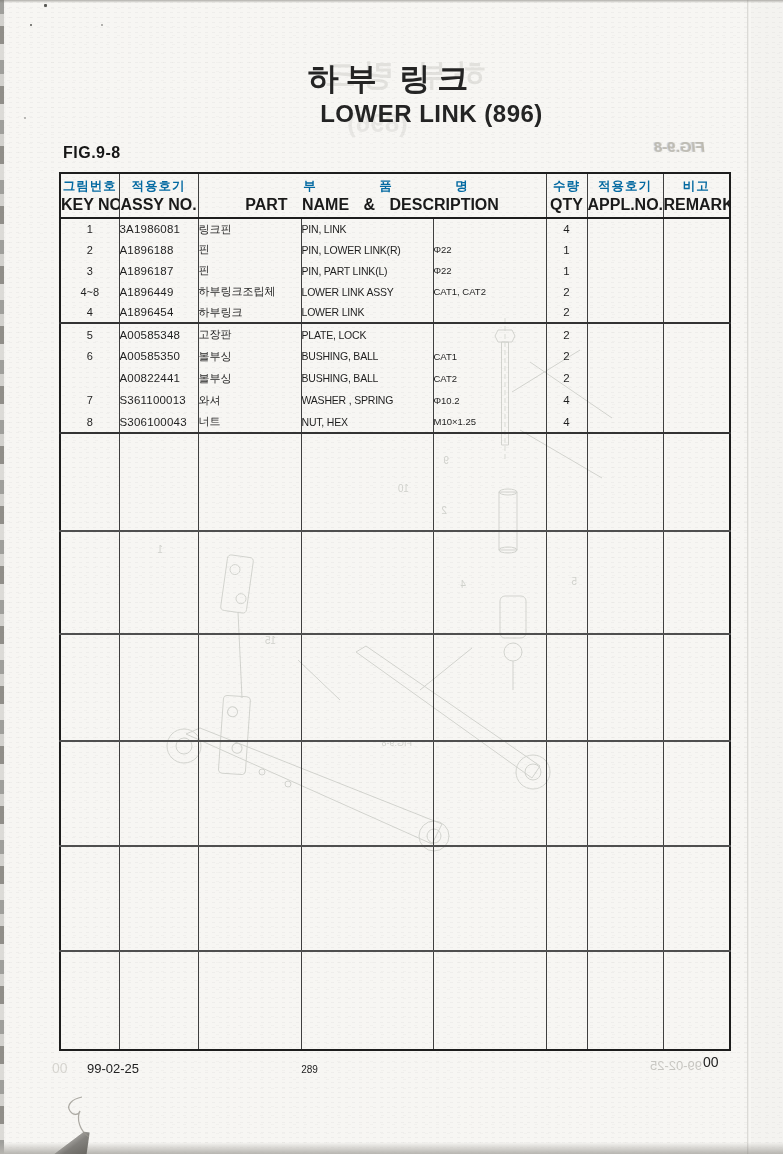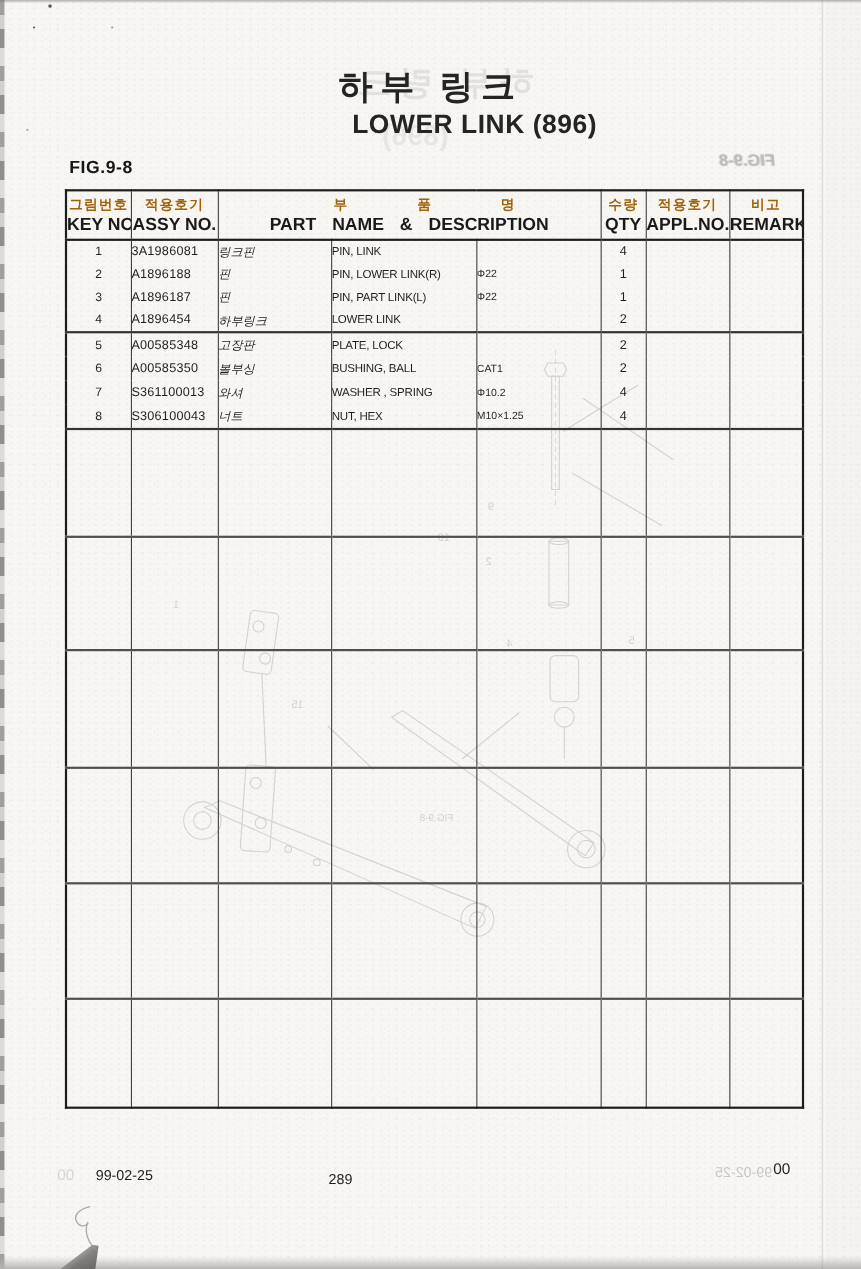--- a/index.html
+++ b/index.html
@@ -87,41 +87,41 @@
     position:absolute;left:59px;top:172px;z-index:4;
     width:670px;border-collapse:collapse;table-layout:fixed;
     background:transparent;
   }
   table.parts th, table.parts td{
     border-left:1px solid #3f3f3f;border-right:1px solid #3f3f3f;
     padding:0;vertical-align:middle;overflow:hidden;white-space:nowrap;
   }
   table.parts{border:2px solid #1d1d1d;}
   thead th{border-bottom:2px solid #1d1d1d;height:43px;}
-  .h-kr{font-size:12.5px;font-weight:700;letter-spacing:1px;line-height:1.45;text-align:center;color:#a16207;}
+  .h-kr{font-size:12.5px;font-weight:700;letter-spacing:1px;line-height:1.45;text-align:center;color:#0369a1;}
   .h-en{font-size:16px;font-weight:700;line-height:1.2;text-align:center;color:#1a1a1a;}
   th.col-name .h-kr{word-spacing:58px;margin-left:28px;}
   th.col-name .h-en{word-spacing:10px;text-align:center;}
 
   tr.data-row{height:21px;}
   tr.data-row.g2{height:22px;}
   tr.group-end td{border-bottom:2px solid #333;}
   tr.empty-row td{border-bottom:2px solid #4f4f4f;}
   tr.empty-row.last td{border-bottom:none;}
 
   td.c-key{font-size:11px;text-align:center;}
   td.c-part-no{font-size:11.5px;padding-left:6px;letter-spacing:.2px;}
-  td.c-name-kr{font-size:11px;padding-left:5px;font-style:italic;}
+  td.c-name-kr{font-size:11px;padding-left:5px;}
   td.c-name-en{font-size:10.5px;padding-left:4px;letter-spacing:-0.2px;}
   td.c-spec{font-size:9.5px;padding-left:4px;}
   td.c-qty{font-size:11.5px;text-align:center;}
 
   
   .footer-date{position:absolute;left:87px;top:1061px;z-index:4;font-size:13px;color:#222;}
-  .footer-page{position:absolute;left:0;top:1064px;width:619px;text-align:center;z-index:4;font-size:13px;color:#222;}
+  .footer-page{position:absolute;left:0;top:1064px;width:619px;text-align:center;z-index:4;font-size:10px;color:#222;}
   .footer-rev{position:absolute;left:703px;top:1054px;z-index:4;font-size:14px;color:#222;}
   .footer-date-ghost{
     position:absolute;left:650px;top:1058px;z-index:3;font-size:13px;color:#8f8d86;
     transform:scaleX(-1);opacity:.45;filter:blur(.4px);
   }
   .footer-rev-ghost{
     position:absolute;left:52px;top:1060px;z-index:3;font-size:14px;color:#9a988f;
     transform:scaleX(-1);opacity:.35;filter:blur(.4px);
   }
   .squiggle{position:absolute;left:0;top:0;z-index:3;pointer-events:none;}
@@ -267,20 +267,30 @@
       <tr class="data-row">
         <td class="c-key">3</td>
         <td class="c-part-no">A1896187</td>
         <td class="c-name-kr">핀</td>
         <td class="c-name-en">PIN, PART LINK(L)</td>
         <td class="c-spec">Φ22</td>
         <td class="c-qty">1</td>
         <td class="c-appl"></td>
         <td class="c-remark"></td>
       </tr>
+      <tr class="data-row">
+        <td class="c-key">4~8</td>
+        <td class="c-part-no">A1896449</td>
+        <td class="c-name-kr">하부링크조립체</td>
+        <td class="c-name-en">LOWER LINK ASSY</td>
+        <td class="c-spec">CAT1, CAT2</td>
+        <td class="c-qty">2</td>
+        <td class="c-appl"></td>
+        <td class="c-remark"></td>
+      </tr>
       <tr class="data-row group-end">
         <td class="c-key">4</td>
         <td class="c-part-no">A1896454</td>
         <td class="c-name-kr">하부링크</td>
         <td class="c-name-en">LOWER LINK</td>
         <td class="c-spec"></td>
         <td class="c-qty">2</td>
         <td class="c-appl"></td>
         <td class="c-remark"></td>
       </tr>
@@ -298,20 +308,30 @@
         <td class="c-key">6</td>
         <td class="c-part-no">A00585350</td>
         <td class="c-name-kr">볼부싱</td>
         <td class="c-name-en">BUSHING, BALL</td>
         <td class="c-spec">CAT1</td>
         <td class="c-qty">2</td>
         <td class="c-appl"></td>
         <td class="c-remark"></td>
       </tr>
       <tr class="data-row g2">
+        <td class="c-key"></td>
+        <td class="c-part-no">A00822441</td>
+        <td class="c-name-kr">볼부싱</td>
+        <td class="c-name-en">BUSHING, BALL</td>
+        <td class="c-spec">CAT2</td>
+        <td class="c-qty">2</td>
+        <td class="c-appl"></td>
+        <td class="c-remark"></td>
+      </tr>
+      <tr class="data-row g2">
         <td class="c-key">7</td>
         <td class="c-part-no">S361100013</td>
         <td class="c-name-kr">와셔</td>
         <td class="c-name-en">WASHER , SPRING</td>
         <td class="c-spec">Φ10.2</td>
         <td class="c-qty">4</td>
         <td class="c-appl"></td>
         <td class="c-remark"></td>
       </tr>
       <tr class="data-row g2 group-end">

